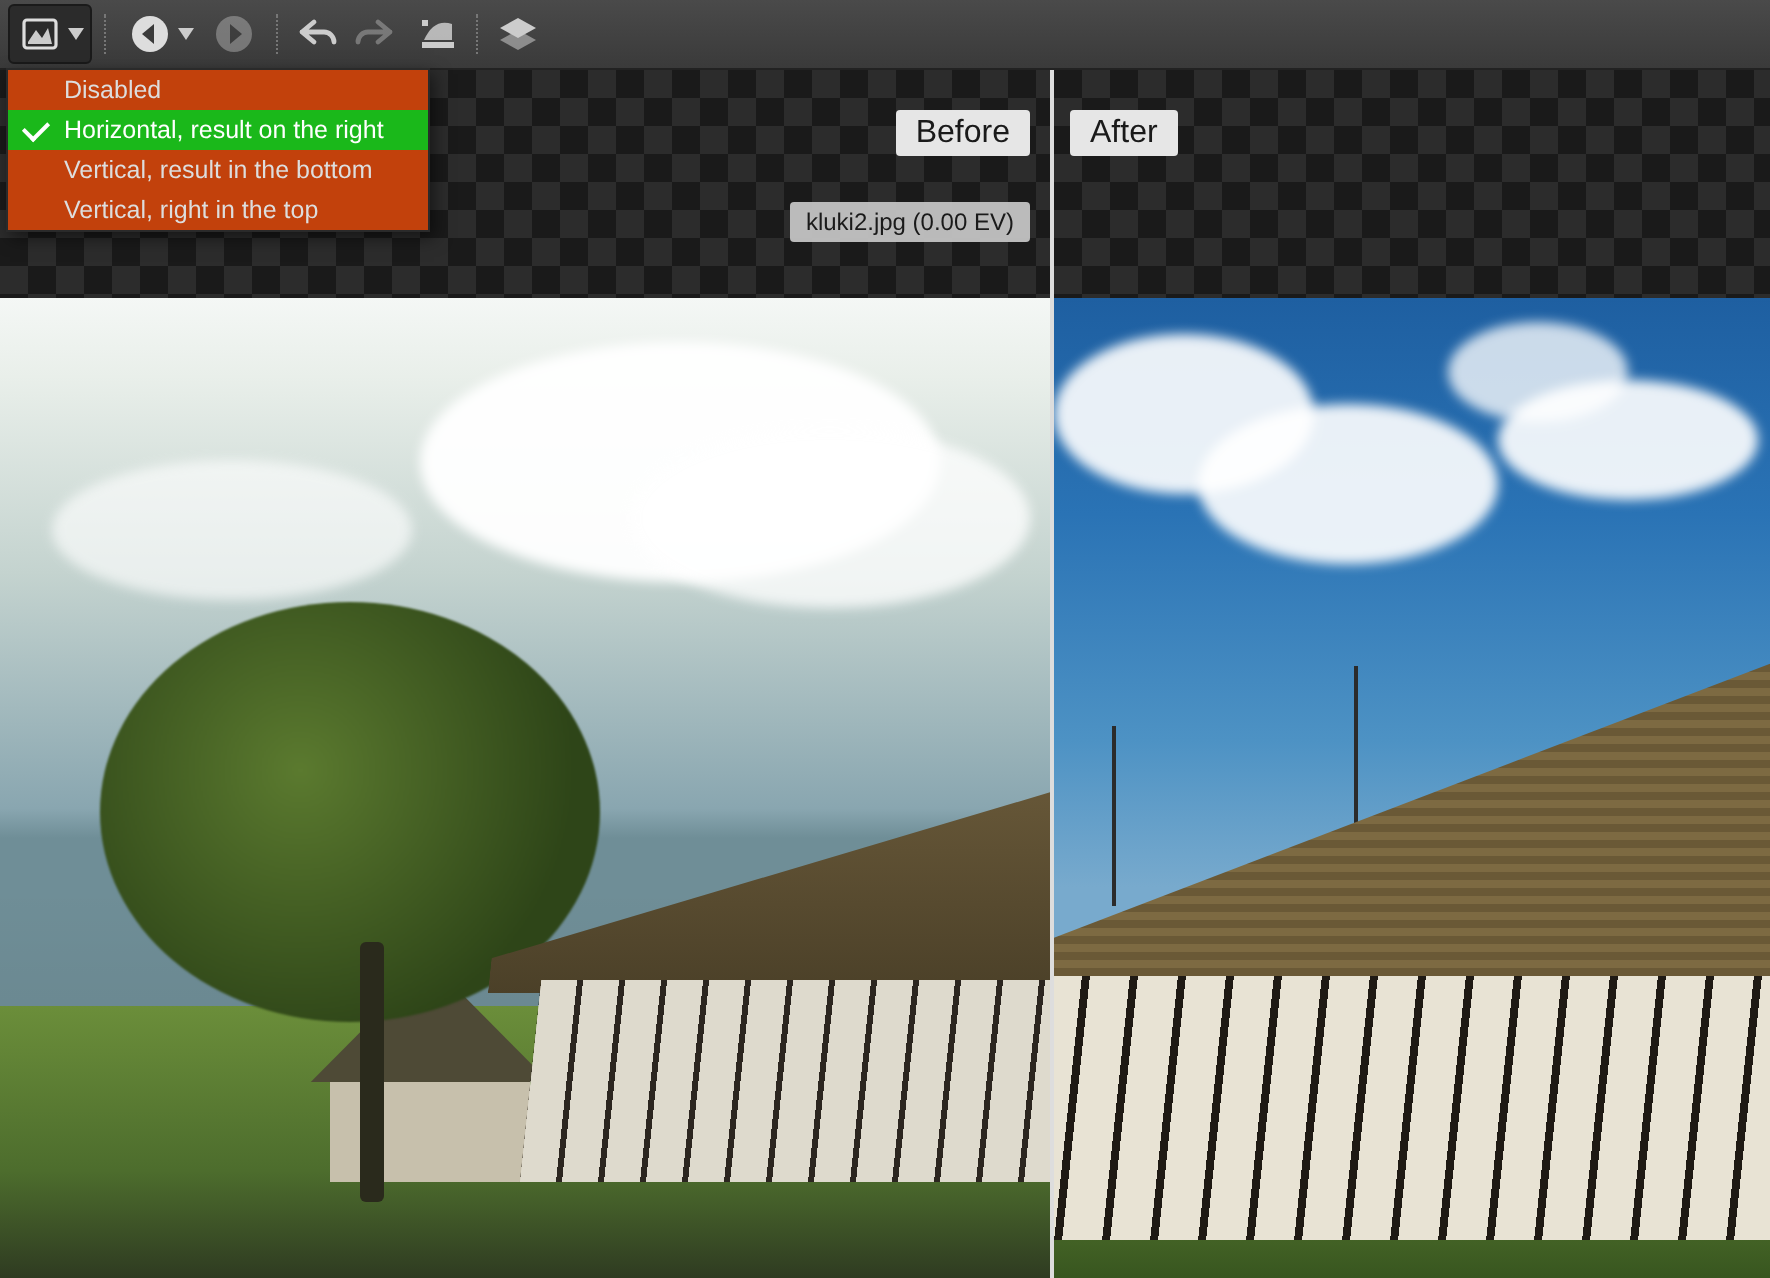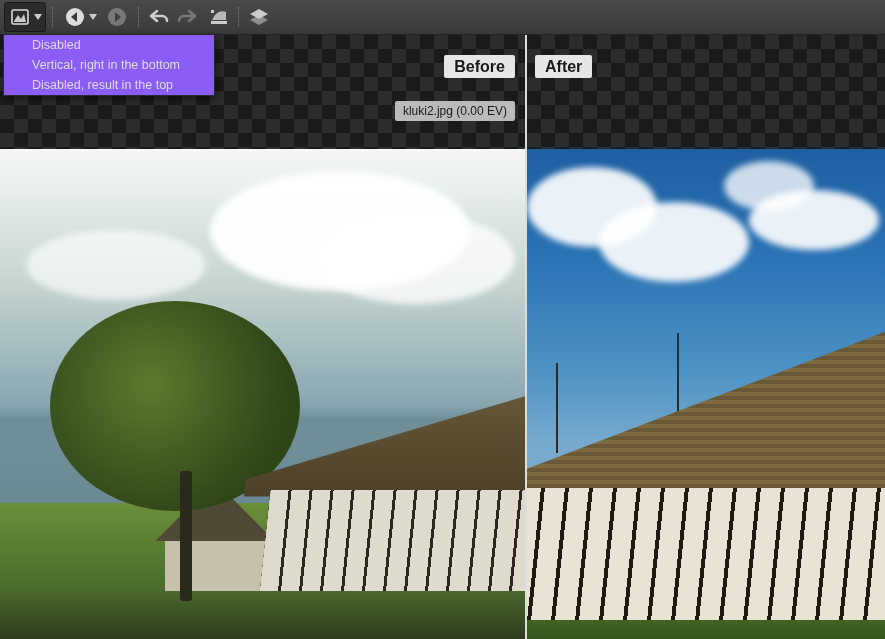--- a/index.html
+++ b/index.html
@@ -13,25 +13,25 @@
   .content{position:relative;height:605px;display:flex;}
   .pane{position:relative;flex:0 0 auto;}
   .pane.left{width:525px;}
   .pane.right{width:358px;}
   .divider{width:2px;background:#ddd;flex:0 0 2px;}
   .checker{position:absolute;inset:0;background-color:#1a1a1a;
     background-image:linear-gradient(45deg,#2c2c2c 25%,transparent 25%,transparent 75%,#2c2c2c 75%),
                      linear-gradient(45deg,#2c2c2c 25%,transparent 25%,transparent 75%,#2c2c2c 75%);
     background-size:28px 28px;background-position:0 0,14px 14px;}
   .image-area{position:absolute;top:114px;left:0;right:0;bottom:0;overflow:hidden;}
-  .label-ba{position:absolute;top:20px;background:#e6e6e6;color:#1a1a1a;font-weight:700;font-size:16px;padding:4px 10px 3px;border-radius:2px;line-height:1;z-index:3;}
+  .label-ba{position:absolute;top:20px;background:#e6e6e6;color:#1a1a1a;font-weight:400;font-size:16px;padding:4px 10px 3px;border-radius:2px;line-height:1;z-index:3;}
   .label-file{position:absolute;top:46px;background:rgba(200,200,200,.92);color:#1a1a1a;font-size:12px;padding:3px 8px;border-radius:2px;z-index:3;}
   .left .label-ba{right:10px;} .left .label-file{right:10px;margin-top:20px;}
   .right .label-ba{left:8px;}
-  .dropdown{position:absolute;top:34px;left:3px;width:210px;background:#8b5cf6;border:1px solid #2a2a2a;box-shadow:2px 3px 8px rgba(0,0,0,.5);z-index:30;font-size:12.5px;color:#ddd;}
+  .dropdown{position:absolute;top:34px;left:3px;width:210px;background:#c2410c;border:1px solid #2a2a2a;box-shadow:2px 3px 8px rgba(0,0,0,.5);z-index:30;font-size:12.5px;color:#ddd;}
   .dropdown .opt{display:flex;align-items:center;height:20px;padding:0 8px 0 28px;position:relative;cursor:pointer;white-space:nowrap;}
   .dropdown .opt.selected{background:#1ab81a;color:#fff;}
   .dropdown .opt.selected::before{content:"";position:absolute;left:8px;top:5px;width:10px;height:6px;border-left:2px solid #fff;border-bottom:2px solid #fff;transform:rotate(-45deg);}
 
   
   .photo{position:absolute;inset:0;}
   
   .left .photo{
     background:
       linear-gradient(0deg,rgba(0,0,0,.12),rgba(0,0,0,0) 40%),
@@ -151,25 +151,28 @@
         <polygon points="11,3 20,8 11,13 2,8" fill="#ccc"></polygon>
         <polygon points="11,9 20,14 11,19 2,14" fill="#ccc" opacity=".55"></polygon>
       </svg>
   </div>
 </div>
 
 <div class="dropdown">
   <div class="opt">
       <span>Disabled</span>
     </div>
+  <div class="opt selected">
+      <span>Horizontal, result on the right</span>
+    </div>
   <div class="opt">
-      <span>Vertical, right in the bottom</span>
+      <span>Vertical, result in the bottom</span>
     </div>
   <div class="opt">
-      <span>Disabled, result in the top</span>
+      <span>Vertical, right in the top</span>
     </div>
 </div>
 
 <div class="content">
   <div class="pane left">
     <div class="checker"></div>
     <div class="label-ba">Before</div>
     <div class="label-file">kluki2.jpg (0.00 EV)</div>
     <div class="image-area">
       <div class="photo">

